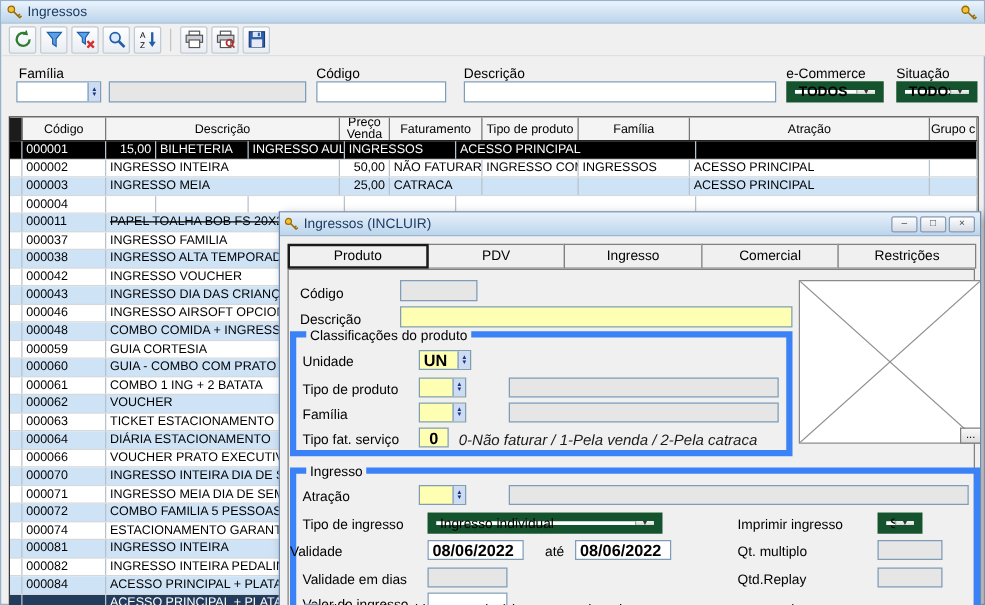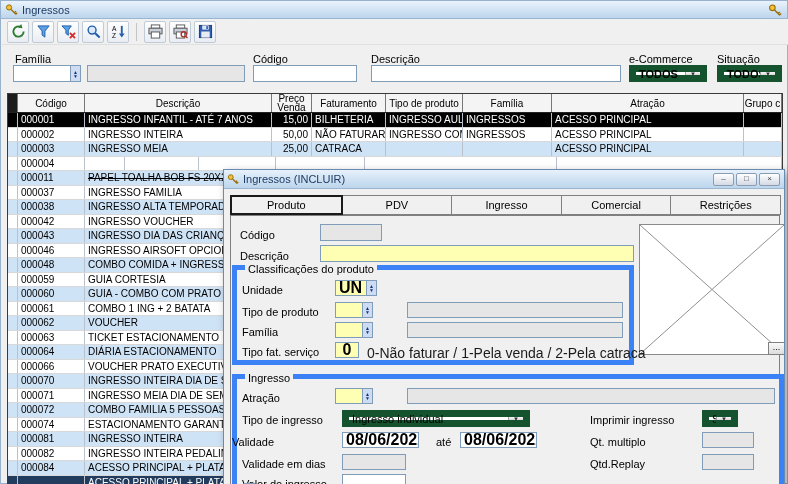--- a/index.html
+++ b/index.html
@@ -7,21 +7,21 @@
   body{font-family:"Liberation Sans",sans-serif;font-size:11px;background:#f0f0f0;position:relative;color:#000}
   .window{position:absolute;inset:0;border:1px solid #96b2cc}
   .titlebar{position:absolute;left:0;top:0;width:100%;height:18px;background:linear-gradient(#eaf3fc,#bcd5ec);border-bottom:1px solid #9ab6d0;display:flex;align-items:center;gap:4px;padding:0 4px;color:#1e3c64}
   .ttext{font-size:11px}
   .corner-icon{position:absolute;right:5px;top:2px}
   .toolbar{position:absolute;left:1px;top:18px;width:786px;height:26px;display:flex;align-items:center;gap:3px;padding:0 5px;background:#f0f0f0;border-bottom:1px solid #e0e0e0}
   .tbtn{width:22px;height:22px;border:1px solid #c0cbd8;border-radius:2px;background:linear-gradient(#fefefe,#e9edf3);display:flex;align-items:center;justify-content:center}
   .tsep{width:1px;height:18px;background:#c4c4c4;margin:0 4px}
   .flabel{position:absolute;top:52px;font-size:11px}
   .fld{position:absolute;height:17px;background:#fff;border:1px solid #7f9db9;display:flex;align-items:center}
-  .fld .val{flex:1;padding:0 3px;white-space:nowrap;overflow:hidden;font-size:16px}
+  .fld .val{flex:1;padding:0 3px;white-space:nowrap;overflow:hidden;font-size:13px}
   .fld.ro{background:#e6e6e6}
   .fld.yellow{background:#ffffb4}
   .fld.bold .val,.bold{font-weight:bold}
   .fld.center .val{text-align:center}
   .spin{width:10px;align-self:stretch;display:flex;flex-direction:column;align-items:center;justify-content:center;background:#cddcf2;border-left:1px solid #7f9db9;color:#16337f}
   .spin i{font-style:normal;font-size:5px;line-height:4px}
   .dd{position:absolute;height:17px;background:#fff;border:7px solid #14532d;display:flex;align-items:center}
   .dd .val{flex:1;padding:0 3px;font-size:11px;white-space:nowrap;overflow:hidden}
   .dd .btn{width:15px;align-self:stretch;background:linear-gradient(#f6f6f6,#d8d8d8);border-left:1px solid #9aa0a8;display:flex;align-items:center;justify-content:center;font-size:6px;color:#333}
   
@@ -43,21 +43,21 @@
   .dtitle{height:19px;background:linear-gradient(#e7f1fb,#bcd5ec);border-bottom:1px solid #9ab6d0;display:flex;align-items:center;gap:4px;padding:0 3px;color:#1e3c64}
   .wbtns{margin-left:auto;display:flex;gap:2px;padding-right:1px}
   .wbtn{width:21px;height:13px;border:1px solid #8a9cb4;border-radius:2px;background:linear-gradient(#fff,#d4dae4);display:flex;align-items:center;justify-content:center;font-size:8px;line-height:8px;color:#444}
   .dtabs{position:absolute;left:6px;top:25px;width:550px;height:20px;display:flex}
   .dtab{flex:1;border:1px solid #808080;background:#f0f0f0;display:flex;align-items:center;justify-content:center;font-size:11px;margin-right:-1px}
   .dtab.active{border:2px solid #1a1a1a;z-index:2}
   .dpanel{position:absolute;left:6px;top:45px;width:550px;height:280px;border:1px solid #808080;background:#f0f0f0}
   .dlabel{position:absolute;font-size:11px}
   .group{position:absolute;border:5px solid #3b82f6}
   .group .leg{position:absolute;top:-7px;left:8px;background:#f0f0f0;padding:0 3px;font-size:11px}
-  .hint{position:absolute;font-size:14px;color:#1a1a1a}
+  .hint{position:absolute;font-size:12px;font-style:italic;color:#1a1a1a}
   .imgbox{position:absolute;left:415px;top:54px;width:146px;height:131px;background:#fff;border:1px solid #8a8a8a}
   .dots{position:absolute;left:544px;top:172px;width:17px;height:13px;border:1px solid #808080;background:linear-gradient(#fafafa,#ddd);font-size:9px;line-height:9px;text-align:center}
   .cbrow{position:absolute;left:20px;top:312px;display:flex;align-items:center;gap:5px}
   .cb{width:11px;height:11px;border:1px solid #7f9db9;background:#fff;flex:0 0 auto}
   .ticon{display:flex}
 </style>
 </head>
 <body>
 
 <div class="window">
@@ -194,21 +194,20 @@
         <div class="gcell c-fat">Faturamento</div>
         <div class="gcell c-tipo">Tipo de produto</div>
         <div class="gcell c-fam">Família</div>
         <div class="gcell c-atr">Atração</div>
         <div class="gcell c-grp">Grupo c</div>
       </div>
     <div class="gbody">
         <div class="grow sel">
           <div class="gcell c-ind"></div>
           <div class="gcell c-code">000001</div>
-          <div class="gcell c-desc">INGRESSO INFANTIL - ATÉ 7 ANOS</div>
           <div class="gcell c-price">15,00</div>
           <div class="gcell c-fat">BILHETERIA</div>
           <div class="gcell c-tipo">INGRESSO AULA</div>
           <div class="gcell c-fam">INGRESSOS</div>
           <div class="gcell c-atr">ACESSO PRINCIPAL</div>
           <div class="gcell c-grp"></div>
         </div>
         <div class="grow">
           <div class="gcell c-ind"></div>
           <div class="gcell c-code">000002</div>

